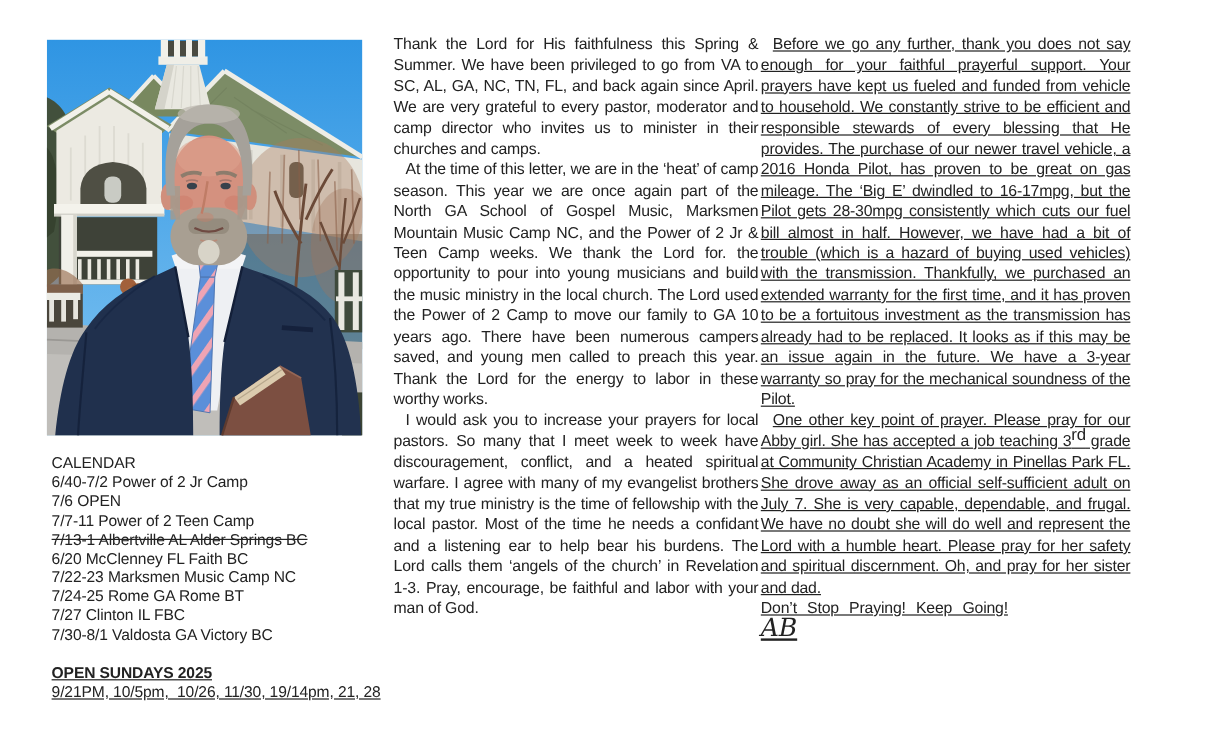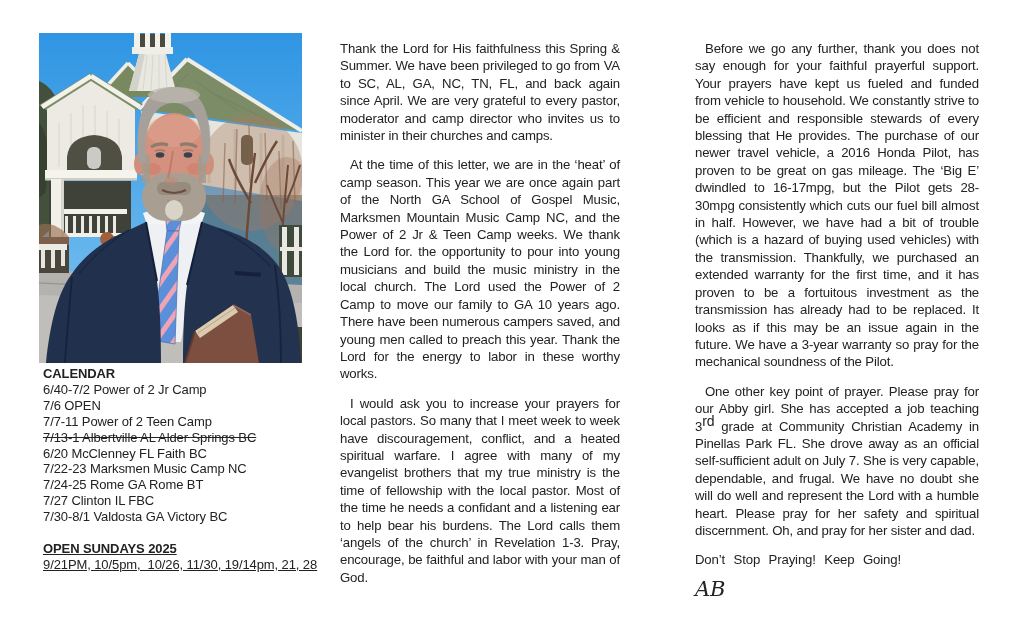--- a/index.html
+++ b/index.html
@@ -13,35 +13,35 @@
   }
   .photo {
     position:absolute; left:39px; top:33px; width:263px; height:330px;
   }
   .photo svg { display:block; width:100%; height:100%; }
 
   .calendar {
     position:absolute; left:43px; top:366px; width:278px;
     font-size:13px; line-height:15.9px; letter-spacing:-0.1px;
   }
-  .cal-title { font-weight:bold; }
+  .cal-title { font-weight:normal;margin-top:12px; }
   .cal-item {}
   .strike { text-decoration:line-through; }
   .open-sundays { margin-top:16px;text-decoration:underline; }
   .open-sundays-title { font-weight:bold; }
   .open-sundays-dates { white-space:pre-wrap; }
 
   .col {
     position:absolute; top:28px;
     text-align:justify;
     font-size:13.2px; line-height:17.4px; letter-spacing:-0.15px;
   }
   .col-mid  { left:328px; width:304px; }
-  .col-right{ left:683px; width:308px; }
-  .col p { margin:12px; }
+  .col-right{ left:634px; width:308px;text-decoration:underline; }
+  .col p { margin:0; }
   .indent { text-indent:10px; }
   sup.ord { font-size:14px; line-height:0; vertical-align:super; }
 
   .closing {
     word-spacing:5px; margin-top:0;
   }
   .signature {
     font-family:"DejaVu Serif", serif; font-style:italic;
     font-size:21px; line-height:17px; margin-top:1px; text-align:left;
   }

